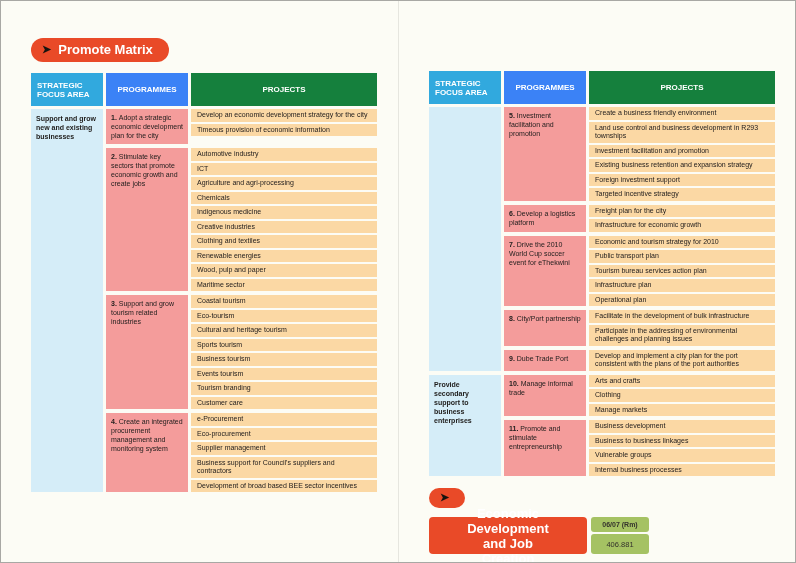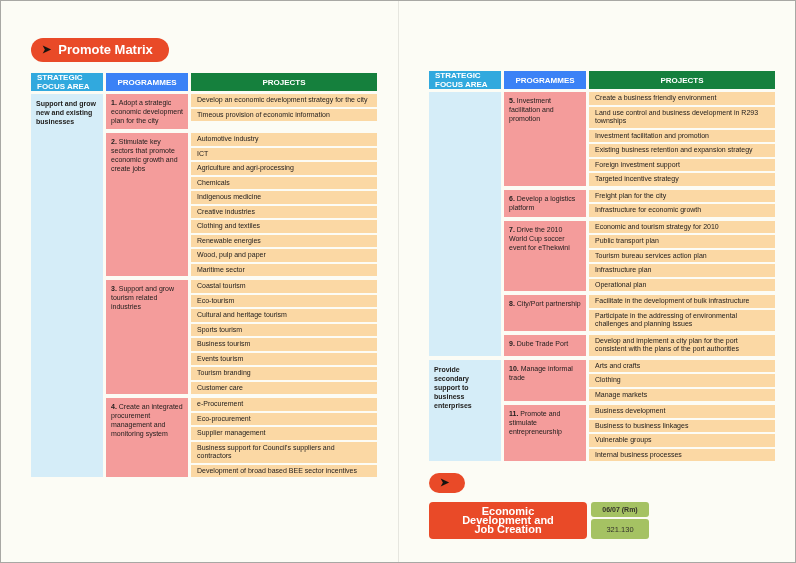--- a/index.html
+++ b/index.html
@@ -17,21 +17,21 @@
     background:#e94a28; color:#ffffff;
     font-weight:bold; font-size:13px;
     padding:4px 16px 5px 11px; border-radius:13px;
   }
   .pill .arrow { color:#16130f; font-size:11px; line-height:1; }
 
   
   .matrix { width:346px; }
   .matrix-header { display:flex; gap:3px; margin-bottom:3px; }
   .hdr { color:#ffffff; font-weight:bold; font-size:8px; line-height:9px;
-         display:flex; align-items:center; height:18px; box-sizing:border-box; }
+         display:flex; align-items:center; height:33px; box-sizing:border-box; }
   .hdr-focus { width:72px; background:#31a9de; padding:0 6px; }
   .hdr-prog  { width:82px; background:#3b82f6; justify-content:center; }
   .hdr-proj  { flex:1; background:#15803d; justify-content:center; text-align:center; }
 
   .matrix-body { display:flex; flex-direction:column; gap:4px; }
   .band { display:flex; gap:3px; }
   .focus-cell { width:72px; flex:0 0 72px; background:#d5edf8; padding:5px 5px;
                 box-sizing:border-box; font-size:7px; font-weight:bold;
                 line-height:9px; color:#1e1c1a; }
   .groups-col { flex:1; display:flex; flex-direction:column; gap:4px; }
@@ -46,21 +46,21 @@
 
   .page-left  { position:absolute; left:30px; top:37px; width:346px; }
   .page-left .matrix { margin-top:11px; }
   .page-right { position:absolute; left:428px; top:70px; width:344px; }
 
   
   .budget { margin-top:11px; }
   .budget .pill { margin-bottom:9px; }
   .budget-table { display:flex; gap:4px; height:37px; }
   .budget-label { width:158px; flex:0 0 158px; background:#e94a28; border-radius:4px;
-                  color:#ffffff; font-weight:bold; font-size:11px; line-height:9px;
+                  color:#ffffff; font-weight:bold; font-size:13px; line-height:15px;
                   display:flex; align-items:center; justify-content:center; text-align:center; }
   .budget-label span { display:block; width:100px; }
   .budget-col { width:58px; flex:0 0 58px; display:flex; flex-direction:column; gap:2px; }
   .budget-hdr { background:#a5c263; border-radius:3px; font-weight:bold; font-size:7px;
                 height:15px; display:flex; align-items:center; justify-content:center; color:#34322c; }
   .budget-val { background:#a5c263; border-radius:3px; font-size:7.5px; flex:1;
                 display:flex; align-items:center; justify-content:center; color:#34322c; }
 </style>
 </head>
 <body>
@@ -217,18 +217,18 @@
     <div class="budget">
       <div class="pill">
         <span class="arrow">➤</span>
       </div>
       <div class="budget-table">
         <div class="budget-label">
           <span>Economic Development and Job Creation</span>
         </div>
         <div class="budget-col">
           <div class="budget-hdr">06/07 (Rm)</div>
-          <div class="budget-val">321.130</div>
+          <div class="budget-val">406.881</div>
         </div>
       </div>
     </div>
   </div>
 </div>
 
 </body></html>

